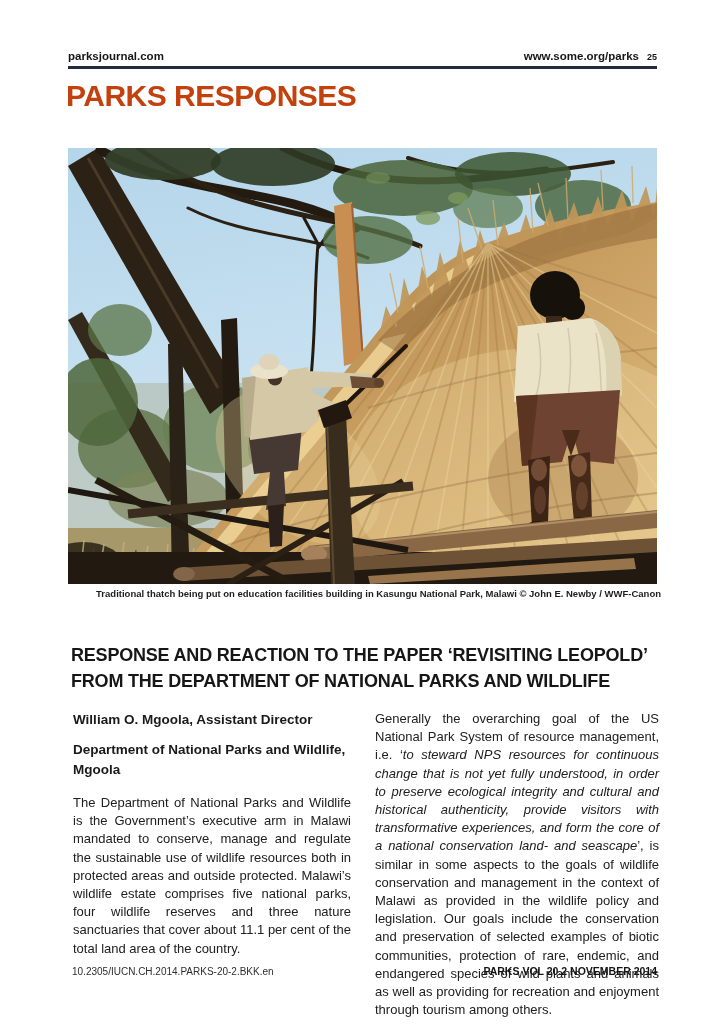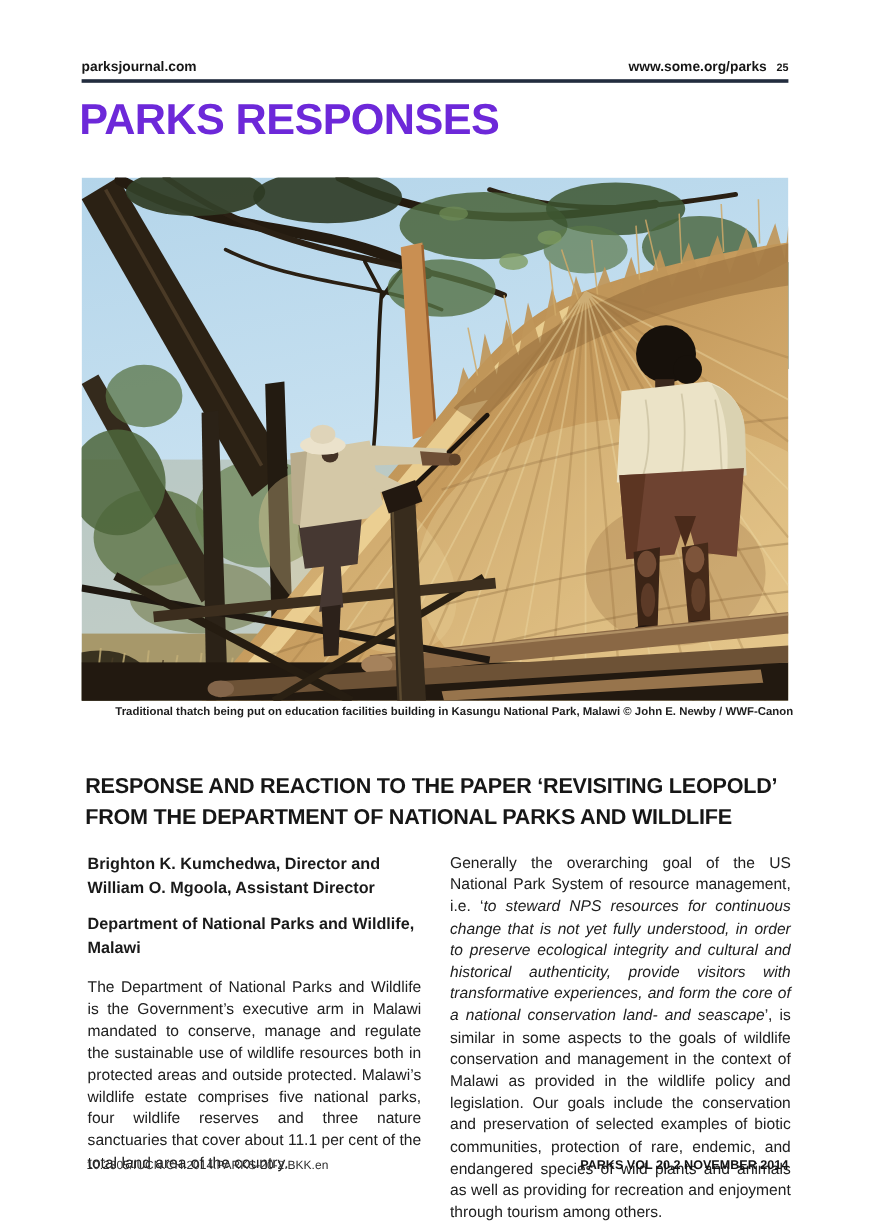--- a/index.html
+++ b/index.html
@@ -2,22 +2,22 @@
 <html><head>
 <meta charset="utf-8">
 <style>
   html,body{margin:0;padding:0;background:#ffffff;}
   .page{position:relative;width:724px;height:1024px;background:#ffffff;overflow:hidden;
         font-family:"Liberation Sans",sans-serif;color:#1a1a1a;}
   .hdr-left{position:absolute;left:68px;top:50px;font-size:11.5px;font-weight:bold;color:#161616;}
   .hdr-right{position:absolute;right:67px;top:50px;font-size:11.5px;font-weight:bold;color:#161616;}
   .hdr-pagenum{font-size:9px;font-weight:bold;margin-left:8px;}
   .hdr-rule{position:absolute;left:68px;top:66px;width:589px;height:3px;background:#222c3e;}
-  .masthead{position:absolute;left:66px;top:79px;font-size:36px;font-weight:bold;
-            color:#6d28d9;letter-spacing:-0.5px;}
+  .masthead{position:absolute;left:66px;top:79px;font-size:30px;font-weight:bold;
+            color:#c2410c;letter-spacing:-0.5px;}
   .photo{position:absolute;left:68px;top:148px;width:589px;height:436px;}
   .caption{position:absolute;left:63px;top:588px;width:598px;font-size:9.5px;font-weight:bold;
            color:#1d1d1d;white-space:nowrap;text-align:right;}
   .art-title{position:absolute;left:71px;top:642px;width:592px;font-size:18px;font-weight:bold;
              line-height:26px;color:#161616;letter-spacing:-0.2px;}
   .col-left{position:absolute;left:73px;top:710px;width:278px;}
   .col-right{position:absolute;left:375px;top:710px;width:284px;}
   .authors{font-size:13.5px;font-weight:bold;line-height:20px;color:#1a1a1a;}
   .affiliation{margin-top:10px;font-size:13.5px;font-weight:bold;line-height:20px;color:#1a1a1a;}
   .bodytext{font-family:Liberation Sans, sans-serif;font-size:13px;line-height:18.2px;
@@ -182,26 +182,25 @@
 
   <div class="caption">Traditional thatch being put on education facilities building in Kasungu National Park, Malawi © John E. Newby / WWF-Canon</div>
 
   <div class="art-title">
     <div>RESPONSE AND REACTION TO THE PAPER ‘REVISITING LEOPOLD’</div>
     <div>FROM THE DEPARTMENT OF NATIONAL PARKS AND WILDLIFE</div>
   </div>
 
   <div class="col-left">
     <div class="authors">
-      <div>Brighton K. Kumchedwa, Director and</div>
       <div>William O. Mgoola, Assistant Director</div>
     </div>
     <div class="affiliation">
       <div>Department of National Parks and Wildlife,</div>
-      <div>Malawi</div>
+      <div>Mgoola</div>
     </div>
     <div class="bodytext">The Department of National Parks and Wildlife is the Government’s executive arm in Malawi mandated to conserve, manage and regulate the sustainable use of wildlife resources both in protected areas and outside protected. Malawi’s wildlife estate comprises five national parks, four wildlife reserves and three nature sanctuaries that cover about 11.1 per cent of the total land area of the country.</div>
   </div>
 
   <div class="col-right">
     <div class="bodytext"><span>Generally the overarching goal of the US National Park System of resource management, i.e. ‘</span><em>to steward NPS resources for continuous change that is not yet fully understood, in order to preserve ecological integrity and cultural and historical authenticity, provide visitors with transformative experiences, and form the core of a national conservation land- and seascape</em><span>’, is similar in some aspects to the goals of wildlife conservation and management in the context of Malawi as provided in the wildlife policy and legislation. Our goals include the conservation and preservation of selected examples of biotic communities, protection of rare, endemic, and endangered species of wild plants and animals as well as providing for recreation and enjoyment through tourism among others.</span></div>
   </div>
 
   <div class="ftr-left">10.2305/IUCN.CH.2014.PARKS-20-2.BKK.en</div>
   <div class="ftr-right">PARKS VOL 20.2 NOVEMBER 2014</div>

